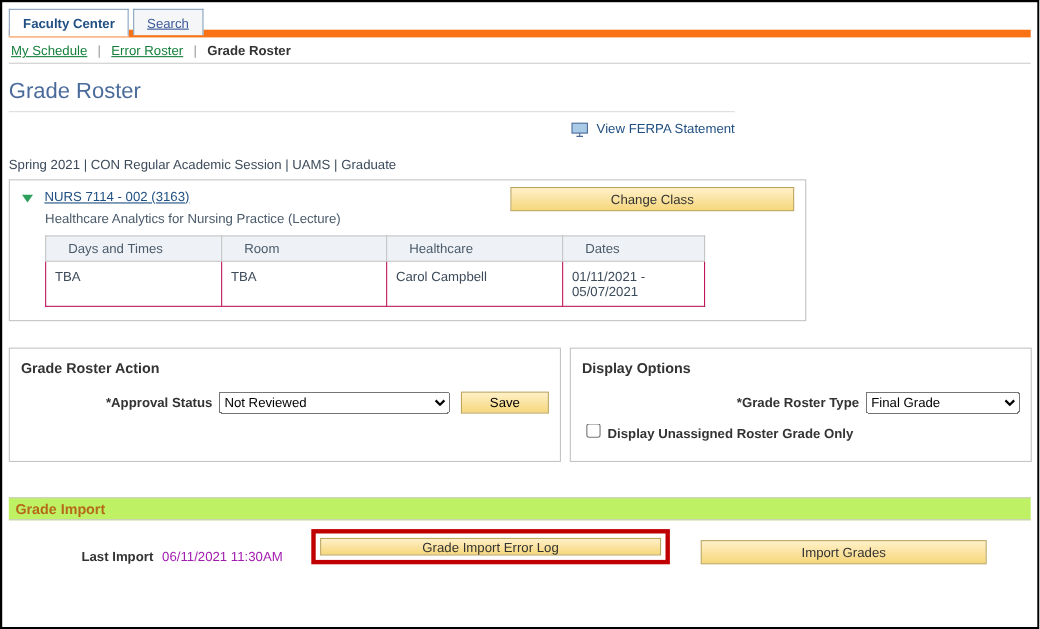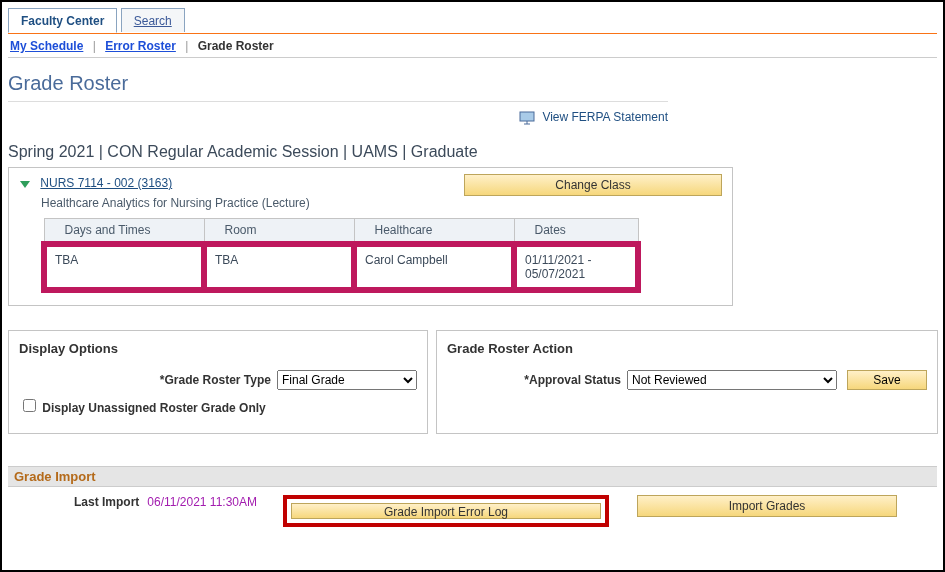--- a/index.html
+++ b/index.html
@@ -15,21 +15,21 @@
     width: 945px;
     height: 572px;
     border: 2px solid #000;
     padding: 6px 6px 0 6px;
     position: relative;
   }
   
   .tabrow {
     height: 26px;
     position: relative;
-    border-bottom: 1px solid #f97316;
+    border-bottom: 7px solid #f97316;
   }
   .tab {
     display: inline-block;
     padding: 5px 12px 4px;
     border: 1px solid #8aa4c0;
     border-bottom: none;
     background: #f4f6f8;
     position: relative;
     top: 0px;
     cursor: pointer;
@@ -41,42 +41,42 @@
     background: #fff;
     border-bottom: 1px solid #fff;
   }
   .tab a { color: inherit; text-decoration: underline; }
   
   .subnav {
     padding: 5px 0 4px 2px;
     border-bottom: 1px solid #ccc;
     color: #333;
   }
-  .subnav a { color: #1d4ed8; text-decoration: underline; font-weight: bold; }
+  .subnav a { color: #15803d; text-decoration: underline; font-weight: normal; }
   .subnav .sep { margin: 0 6px; color: #999; }
   .subnav .current { font-weight: bold; color: #333; }
   
   h1.pagetitle {
     font-size: 20px;
     font-weight: normal;
     color: #4a6b9a;
     margin: 14px 0 8px 0;
     padding-bottom: 6px;
     border-bottom: 1px solid #ddd;
   }
   .ferpa {
     text-align: right;
     margin: 4px 8px 18px 0;
   }
   .ferpa a { color: #1f4f82; text-decoration: none; }
   .ferpa svg { vertical-align: middle; margin-right: 4px; }
   .term {
     color: #3c4a5a;
     margin: 0 0 6px 0;
-    font-size: 16px;
+    font-size: 12px;
   }
   
   .classbox {
     border: 1px solid #c4c4c4;
     width: 725px;
     margin-bottom: 24px;
     background: #fff;
   }
   .classbox-head {
     padding: 8px 10px 2px 10px;
@@ -116,21 +116,21 @@
   .schedtable th {
     background: #eef2f6;
     color: #4a5a6a;
     font-weight: normal;
     text-align: left;
     border: 1px solid #c4c4c4;
     padding: 4px 20px;
     font-size: 12px;
   }
   .schedtable td {
-    border: 6px solid #be185d;
+    border: 1px solid #be185d;
     padding: 6px 8px;
     vertical-align: top;
     font-size: 12px;
     color: #3c4a5a;
   }
   
   .panels {
     display: flex;
     gap: 8px;
     margin-bottom: 14px;
@@ -174,30 +174,30 @@
     margin-left: 10px;
     background: linear-gradient(#fff0c8, #f6d77c);
     border: 1px solid #bda55b;
     cursor: pointer;
     font-size: 12px;
   }
   
   .importbar {
     border-top: 1px solid #ccc;
     border-bottom: 1px solid #ccc;
-    background: #e5e5e5;
+    background: #bef264;
     padding: 2px 6px;
     font-weight: bold;
     color: #b46a1a;
     font-size: 13px;
     margin-top: 32px;
   }
   .importrow {
     display: flex;
-    align-items: flex-start;
+    align-items: flex-end;
     padding: 8px 6px 10px;
     gap: 6px;
   }
   .importrow .lbl {
     font-weight: bold;
     margin-left: 60px;
     margin-right: 2px;
   }
   .importrow .val {
     color: #a21caf;
@@ -292,44 +292,44 @@
             <td>TBA</td>
             <td>Carol Campbell</td>
             <td>01/11/2021 - 05/07/2021</td>
           </tr>
         </tbody>
       </table>
     </div>
   </div>
 
   <div class="panels">
+    <div class="panel right">
+      <h3>Grade Roster Action</h3>
+      <div class="fieldrow">
+        <label>*Approval Status</label>
+        <select>
+          <option>Not Reviewed</option>
+        </select>
+        <button class="save-btn">Save</button>
+      </div>
+    </div>
+
     <div class="panel left">
       <h3>Display Options</h3>
       <div class="fieldrow">
         <label>*Grade Roster Type</label>
         <select>
           <option>Final Grade</option>
         </select>
       </div>
       <div class="checkboxrow">
         <input type="checkbox" id="unassigned" style="">
         <label for="unassigned">Display Unassigned Roster Grade Only</label>
       </div>
     </div>
-
-    <div class="panel right">
-      <h3>Grade Roster Action</h3>
-      <div class="fieldrow">
-        <label>*Approval Status</label>
-        <select>
-          <option>Not Reviewed</option>
-        </select>
-        <button class="save-btn">Save</button>
-      </div>
-    </div>
   </div>
 
   <div class="importbar">Grade Import</div>
   <div class="importrow">
     <span class="lbl">Last Import</span>
     <span class="val">06/11/2021 11:30AM</span>
     <span class="err-wrap">
       <button class="wide-btn">Grade Import Error Log</button>
     </span>
     <button class="import-btn">Import Grades</button>

